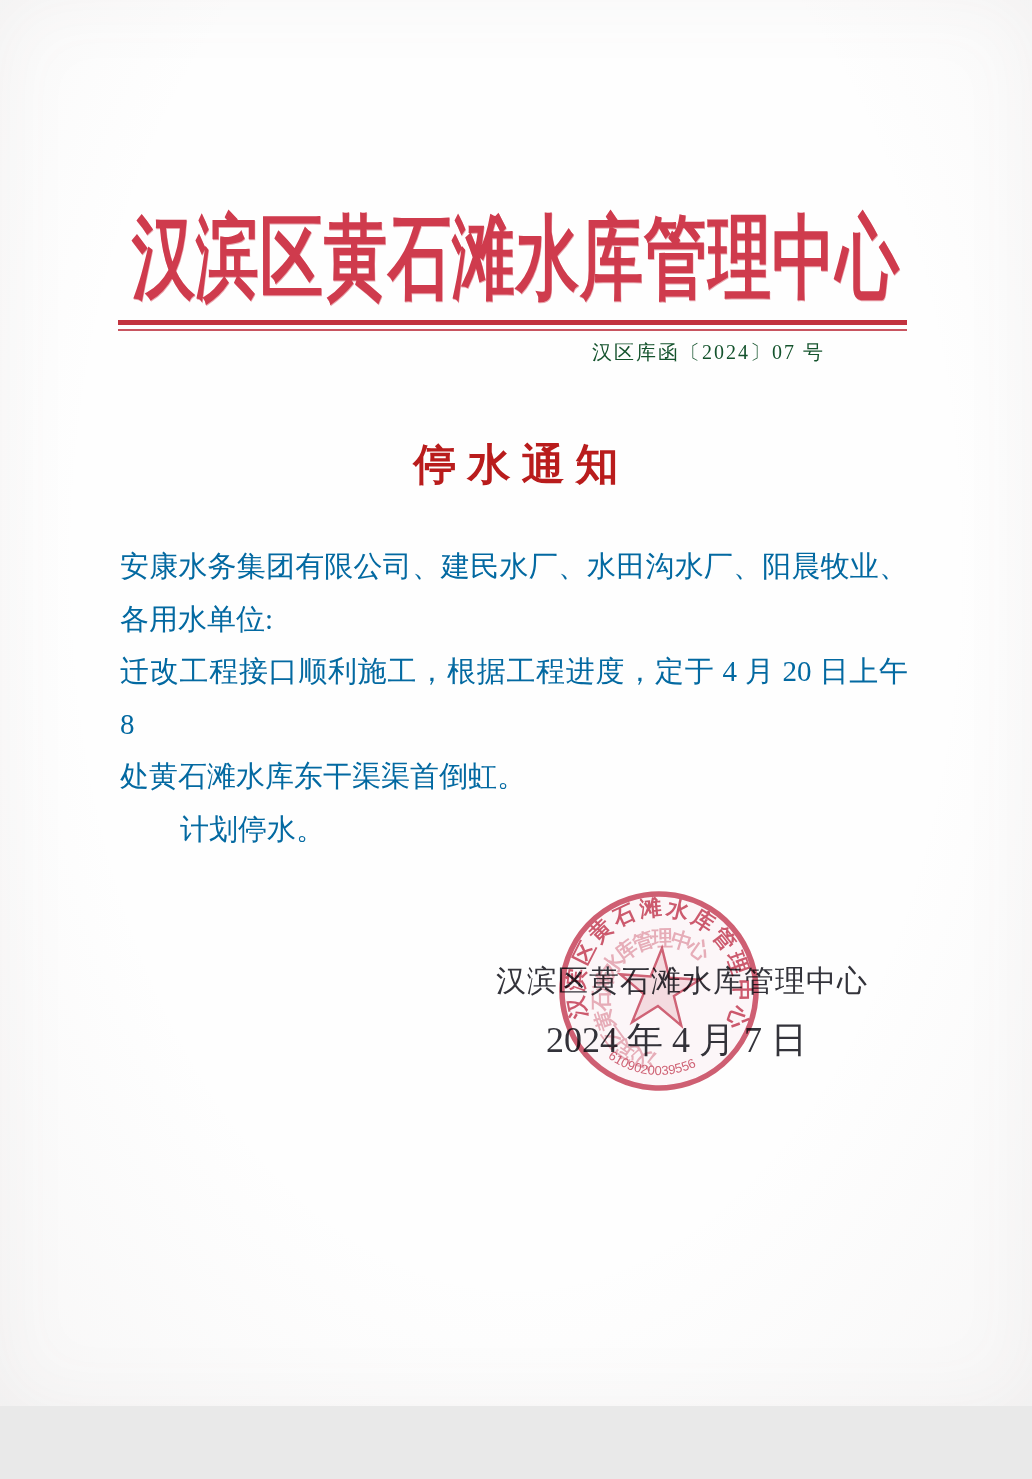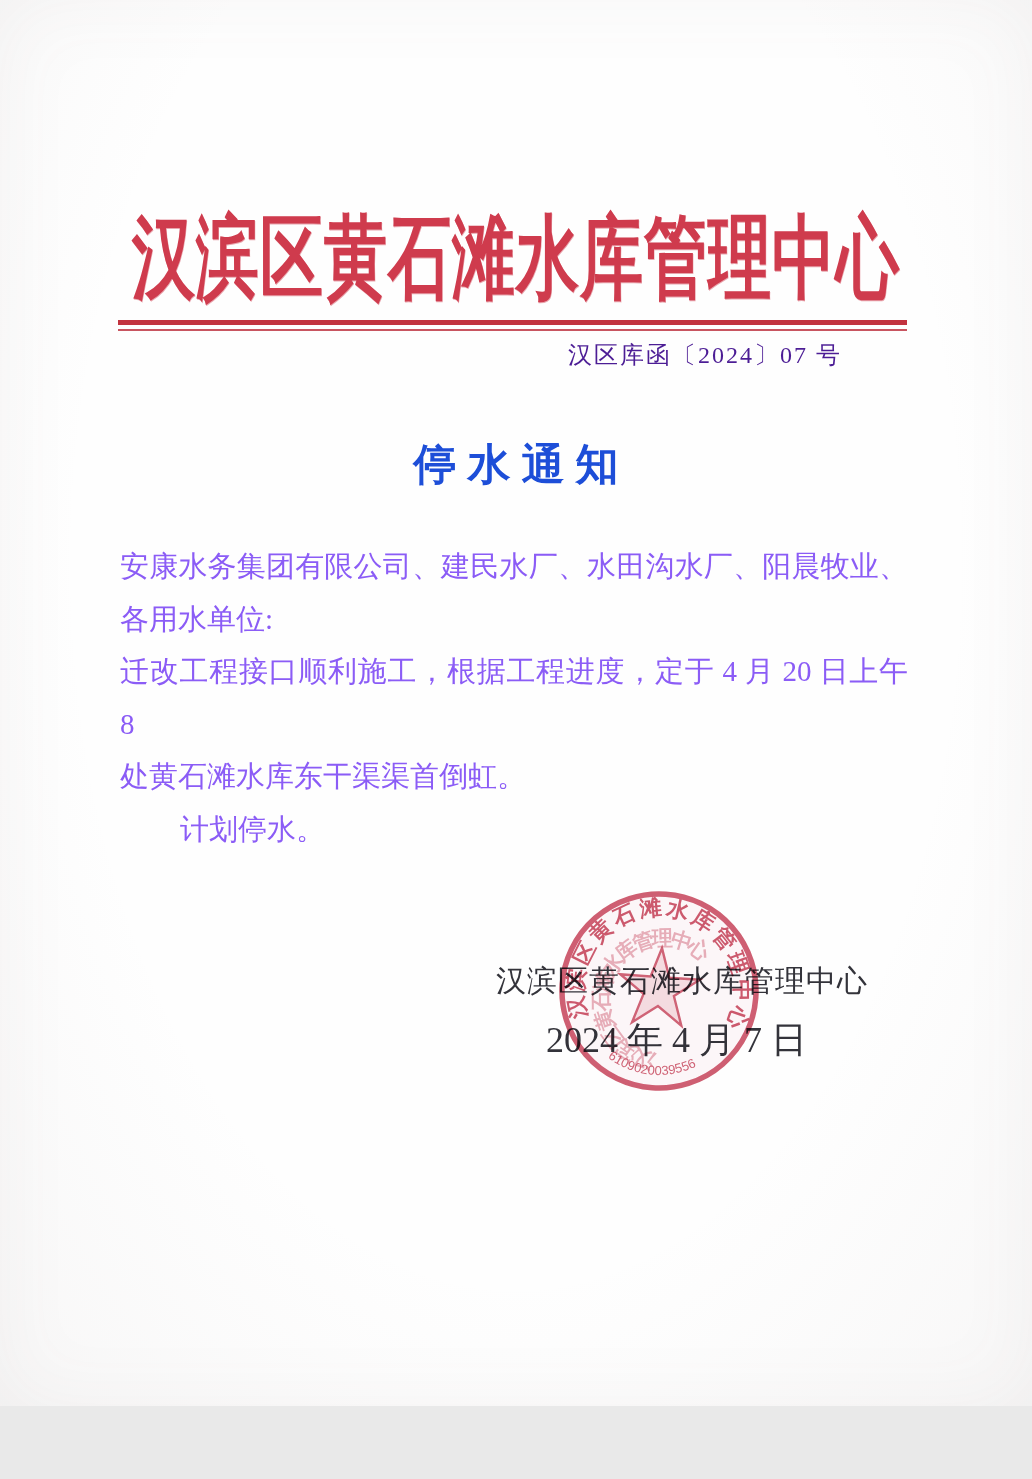--- a/index.html
+++ b/index.html
@@ -30,34 +30,34 @@
   }
   .rule-thick{
     position:absolute;top:320px;left:118px;width:789px;height:5px;
     background:#c2333f;
   }
   .rule-thin{
     position:absolute;top:329px;left:118px;width:789px;height:2px;
     background:#c85560;
   }
   .doc-number{
-    position:absolute;top:339px;left:568px;
-    font-size:24px;color:#4c1d95;
+    position:absolute;top:339px;left:592px;
+    font-size:20px;color:#14532d;
     letter-spacing:2px;white-space:nowrap;
   }
   .doc-title{
     position:absolute;top:436px;left:0;width:100%;
     text-align:center;
-    font-size:43px;font-weight:bold;color:#1d4ed8;
+    font-size:43px;font-weight:bold;color:#b91c1c;
     letter-spacing:11px;padding-left:11px;box-sizing:border-box;
   }
   .body-text{
     position:absolute;top:540px;left:120px;width:788px;
     font-size:29px;line-height:52.5px;
-    color:#8b5cf6;
+    color:#0369a1;
   }
   .line{min-height:52.5px;}
   .line.fill{text-align:justify;text-align-last:justify;}
   .line.indent{text-indent:60px;}
   .sig-org{
     position:absolute;top:961px;left:496px;
     font-size:30px;letter-spacing:1px;color:#33333a;white-space:nowrap;
   }
   .sig-date{
     position:absolute;top:1016px;left:546px;

